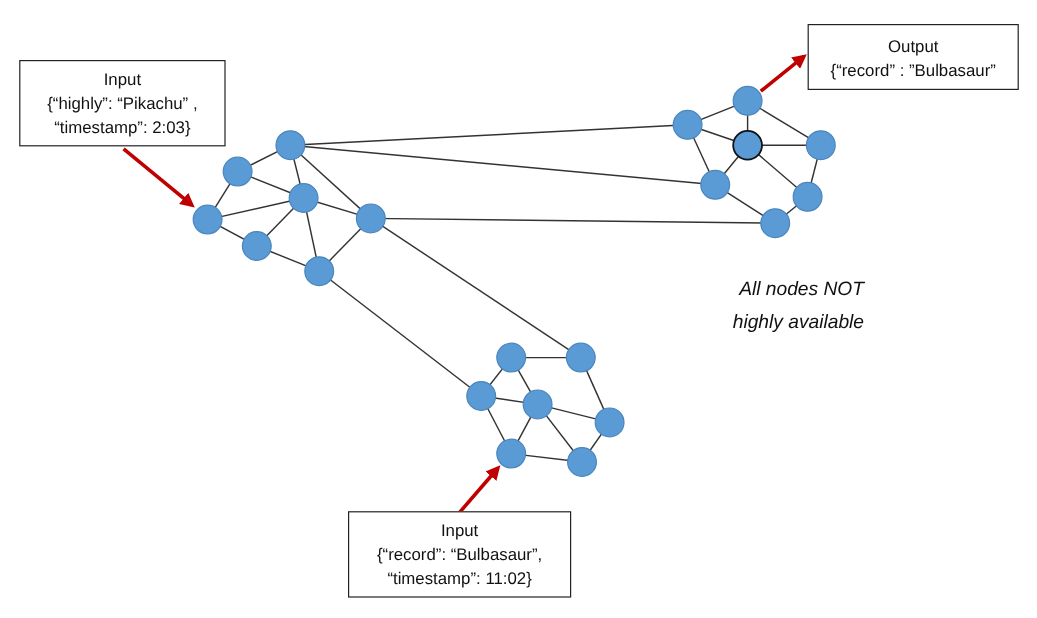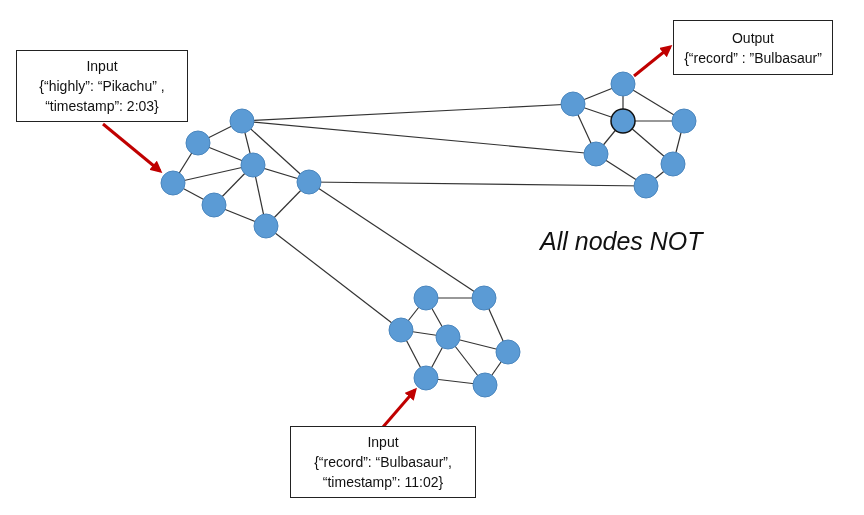--- a/index.html
+++ b/index.html
@@ -4,22 +4,22 @@
 <style>
   html, body { margin: 0; padding: 0; background: #ffffff; }
   body { width: 864px; height: 515px; position: relative; overflow: hidden;
          font-family: "Liberation Sans", sans-serif; }
   #canvas { position: absolute; left: 0; top: 0; }
   .box { position: absolute; background: #fff; border: 1px solid #222;
          text-align: center; font-size: 14px; line-height: 20px; color: #111;
          box-sizing: border-box; display: flex; flex-direction: column;
          justify-content: center; }
   .box span { display: block; white-space: nowrap; }
-  #note { position: absolute; left: 540px; top: 228px; width: 180px; text-align: left;
-          font-style: italic; font-size: 25px; line-height: 27px; color: #111; }
+  #note { position: absolute; left: 540px; top: 228px; width: 180px; text-align: right;
+          font-style: italic; font-size: 16px; line-height: 27px; color: #111; }
 </style>
 </head>
 <body>
 
 <svg id="canvas" width="864" height="515">
   <defs>
     <marker id="arrowhead" markerWidth="4" markerHeight="4" refX="3" refY="2" orient="auto">
       <path d="M0,0 L4,2 L0,4 Z" fill="#C00000"></path>
     </marker>
   </defs>
@@ -93,26 +93,27 @@
       <circle cx="485" cy="385" r="12" fill="#5B9BD5" stroke="#4A86BE" stroke-width="1"></circle>
     </g>
 </svg>
 
 <div class="box" id="box-input-pikachu" style="left:16px; top:50px; width:172px; height:72px;">
   <span>Input</span>
   <span>{“highly”: “Pikachu” ,</span>
   <span>“timestamp”: 2:03}</span>
 </div>
 
-<div class="box" id="box-output" style="left:673px; top:20px; width:160px; height:55px;">
+<div class="box" id="box-output" style="left:673px; top:20px; width:176px; height:55px;">
   <span>Output</span>
   <span>{“record” : ”Bulbasaur”</span>
 </div>
 
 <div class="box" id="box-input-bulbasaur" style="left:290px; top:426px; width:186px; height:72px;">
   <span>Input</span>
   <span>{“record”: “Bulbasaur”,</span>
   <span>“timestamp”: 11:02}</span>
 </div>
 
 <div id="note">
   <div>All nodes NOT</div>
+  <div>highly available</div>
 </div>
 
 </body></html>

